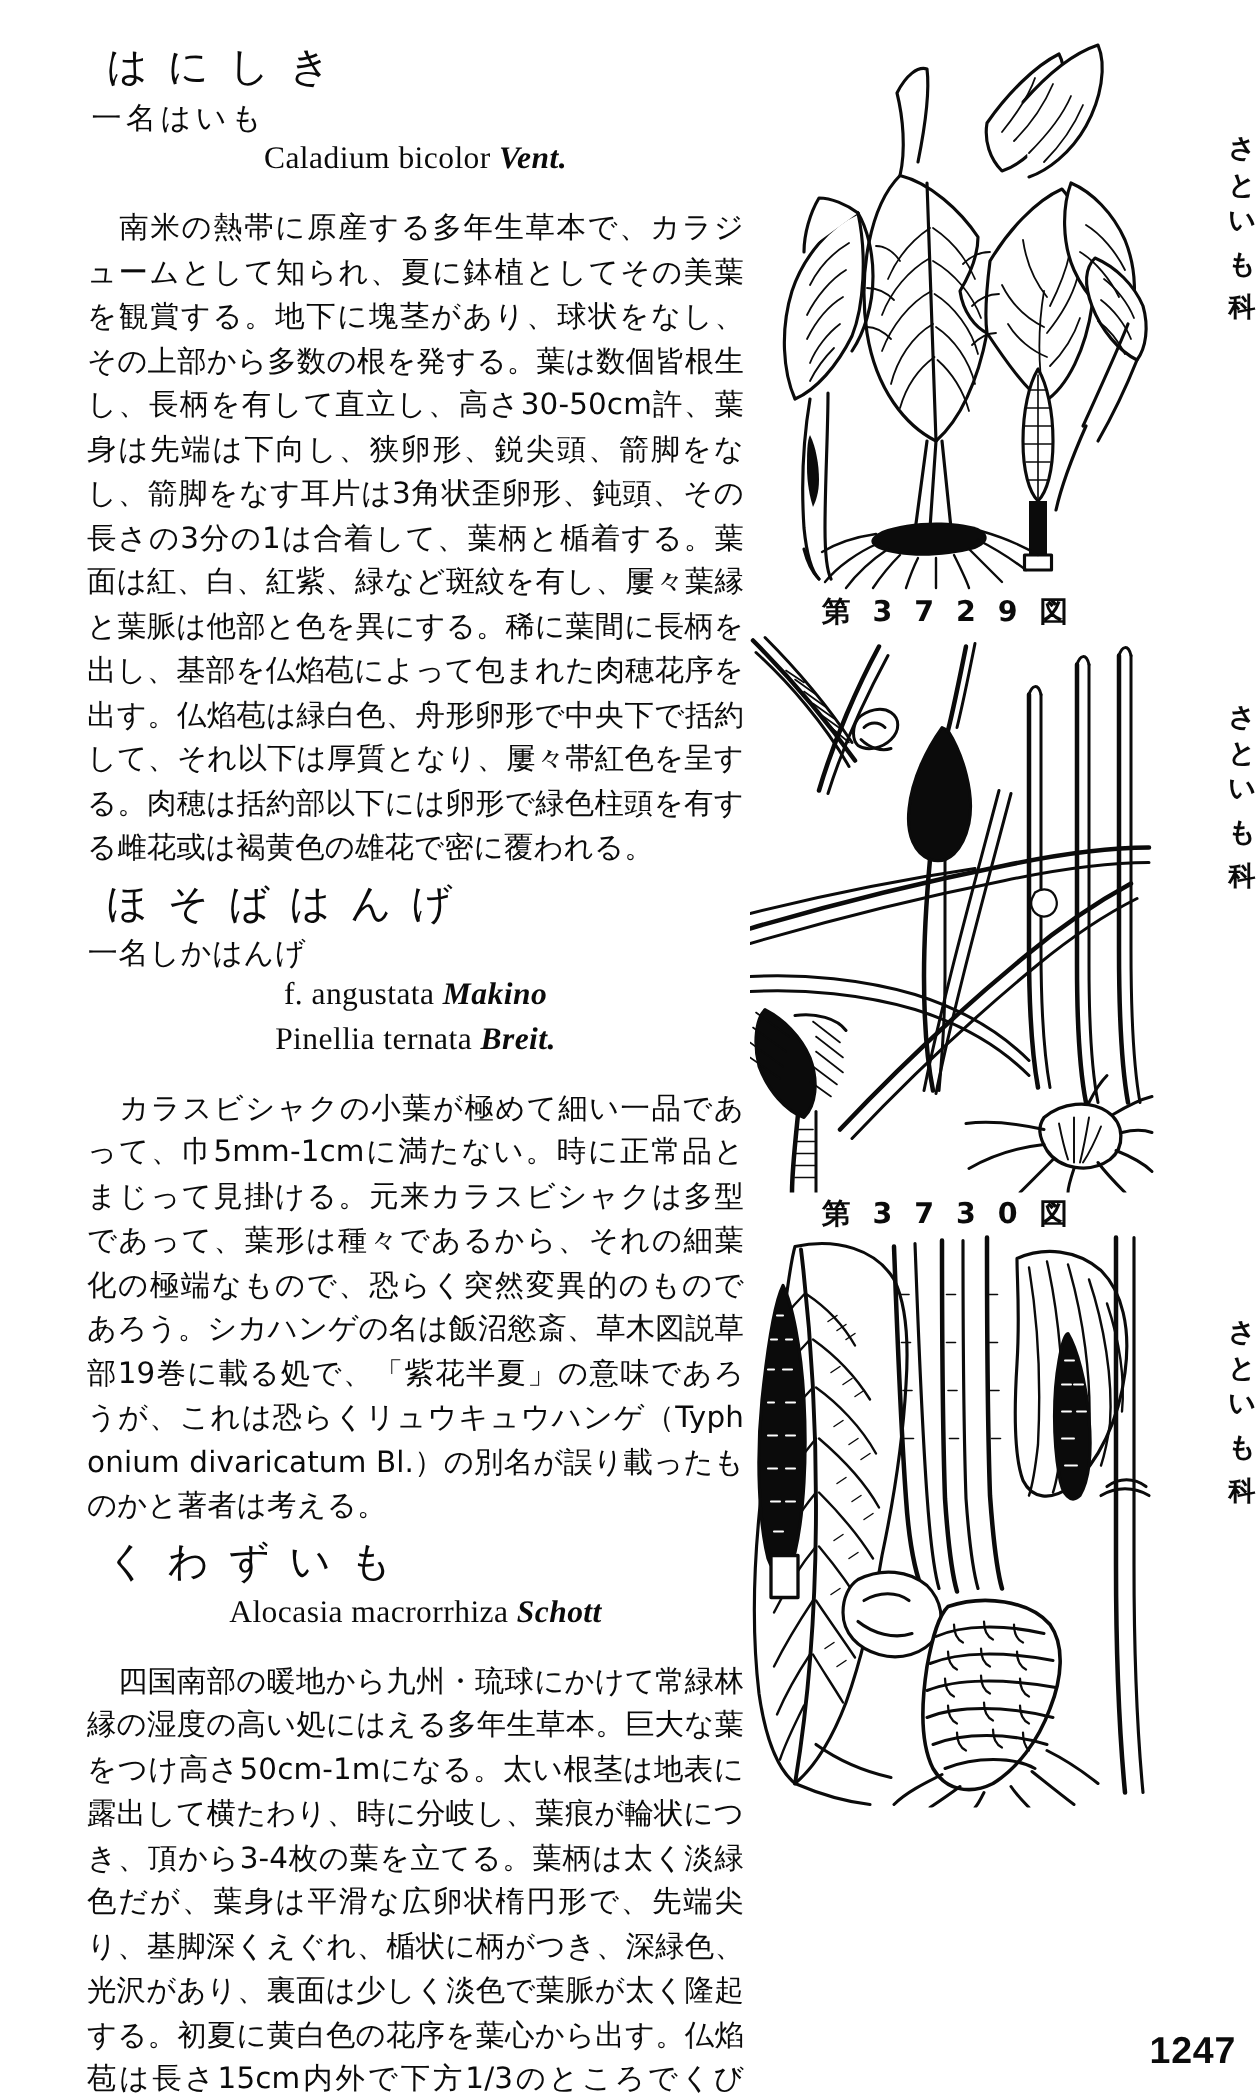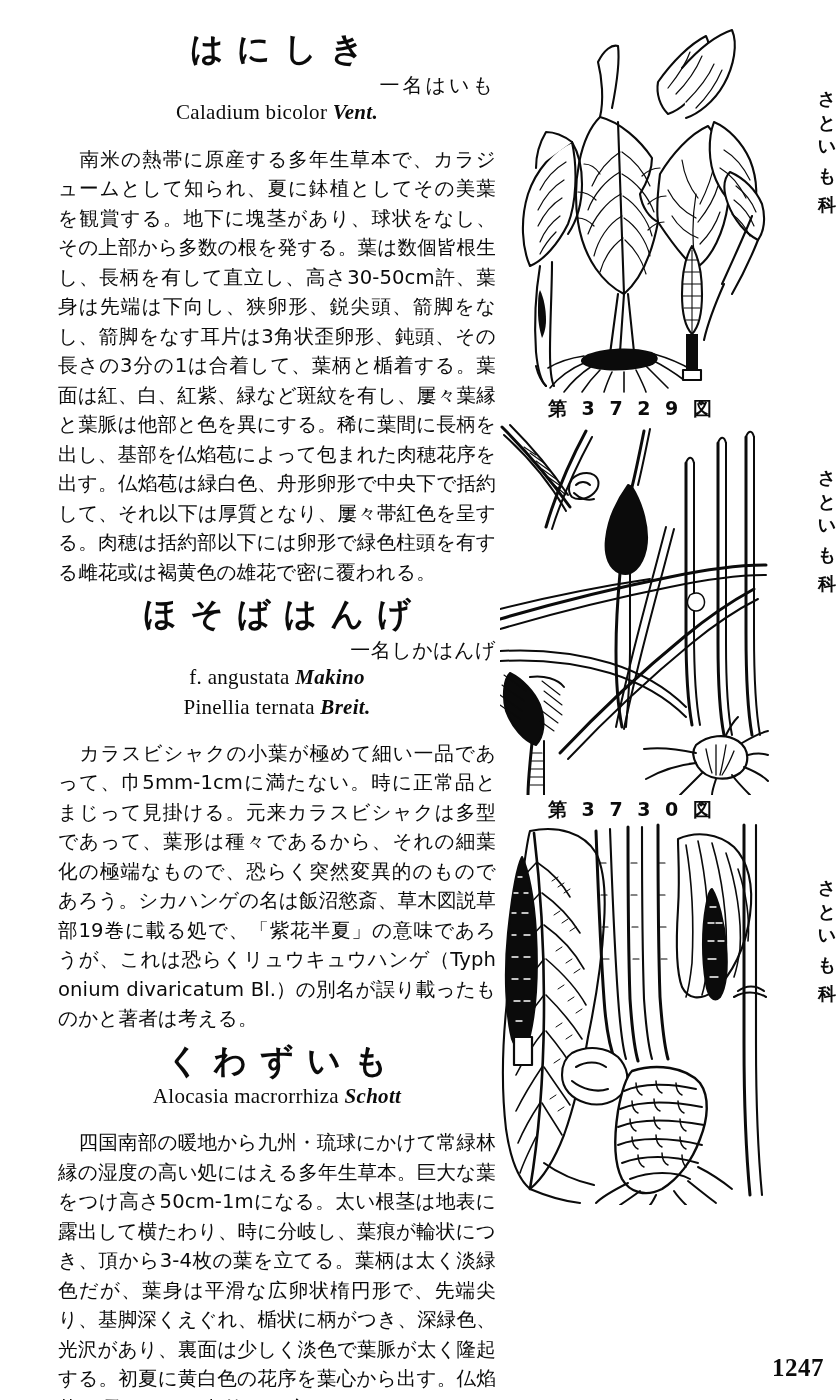--- a/index.html
+++ b/index.html
@@ -27,31 +27,30 @@
   .text-column {
     position: absolute;
     left: 58px;
     top: 22px;
     width: 438px;
   }
 
   .article { margin-bottom: 4px; }
 
   .jp-title {
-    text-align: center;
-    font-size: 33px;
-    font-weight: bold;
+    font-size: 27px;
+    font-weight: normal;
     letter-spacing: 13px;
     text-indent: 13px;
     line-height: 1.25;
     margin: 6px 0 2px 0;
     font-family: "DejaVu Sans", "Liberation Sans", sans-serif;
   }
   .jp-alt {
-    text-align: right;
+    text-align: left;
     font-size: 20px;
     line-height: 1.3;
     margin: 3px 0 1px 0;
     letter-spacing: 3px;
     text-indent: 3px;
   }
   .jp-alt.tight { letter-spacing: 0.5px; text-indent: 0.5px; }
 
   .sci {
     text-align: center;
@@ -121,21 +120,21 @@
     right: -6px;
     font-family: "DejaVu Sans", "Liberation Sans", sans-serif;
   }
 
   .page-number {
     position: absolute;
     right: 16px;
     bottom: 18px;
     font-size: 25px;
     font-weight: bold;
-    font-family: Liberation Serif, serif;
+    font-family: Liberation Sans, sans-serif;
     letter-spacing: 0.5px;
   }
 </style>
 </head>
 <body>
 
 <div class="page">
 
   <div class="text-column">
 

